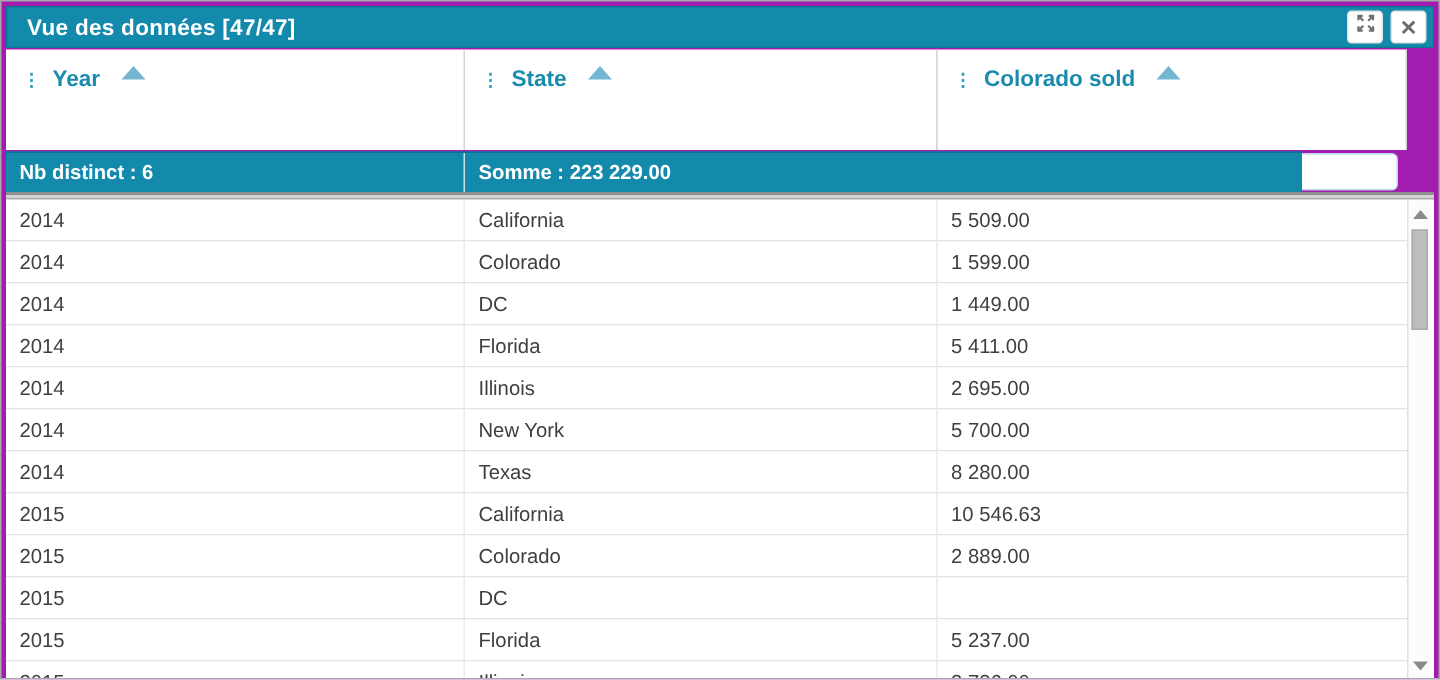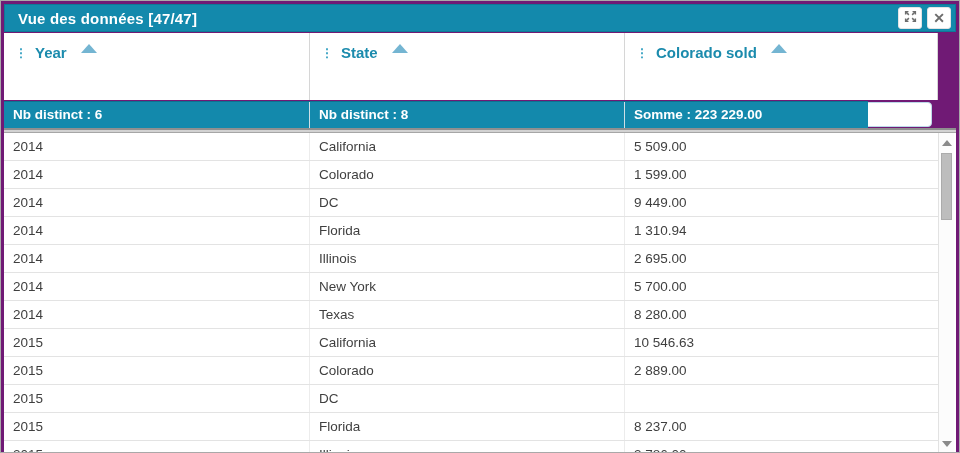--- a/index.html
+++ b/index.html
@@ -6,21 +6,21 @@
   body {
     margin: 0;
     background: #fff;
     font-family: "Liberation Sans", sans-serif;
   }
   .window {
     position: relative;
     width: 960px;
     height: 453px;
     border: 1px solid #a9a9a9;
-    background: #701a75;
+    background: #a21caf;
     overflow: hidden;
     padding-left: 44px;
   }
   
   .titlebar {
     position: absolute;
     left: 3px; top: 3px;
     width: 952px; height: 28px;
     background: #1389ac;
     border: 1px solid #0e7896;
@@ -245,21 +245,20 @@
     <div class="hlabel">
       <span class="dots">⋮</span>
       <span class="col-name">Colorado sold</span>
       <span class="sort-arrow"></span>
     </div>
     <input class="hfilter f3" type="text" placeholder="filtrer Quantity sold" style="">
   </div>
 
   <div class="agg-row">
     <div class="agg-cell agg1">Nb distinct : 6</div>
-    <div class="agg-cell agg2">Nb distinct : 8</div>
     <div class="agg-cell agg3">Somme : 223 229.00</div>
   </div>
 
   <div class="gray-band"></div>
 
   <div class="data-area">
     <div class="rows" id="rows">
   <div class="row">
     <div class="cell c1">2014</div>
     <div class="cell c2">California</div>
@@ -268,27 +267,27 @@
 
   <div class="row">
     <div class="cell c1">2014</div>
     <div class="cell c2">Colorado</div>
     <div class="cell c3">1 599.00</div>
   </div>
 
   <div class="row">
     <div class="cell c1">2014</div>
     <div class="cell c2">DC</div>
-    <div class="cell c3">9 449.00</div>
+    <div class="cell c3">1 449.00</div>
   </div>
 
   <div class="row">
     <div class="cell c1">2014</div>
     <div class="cell c2">Florida</div>
-    <div class="cell c3">1 310.94</div>
+    <div class="cell c3">5 411.00</div>
   </div>
 
   <div class="row">
     <div class="cell c1">2014</div>
     <div class="cell c2">Illinois</div>
     <div class="cell c3">2 695.00</div>
   </div>
 
   <div class="row">
     <div class="cell c1">2014</div>
@@ -315,21 +314,21 @@
   </div>
 
   <div class="row">
     <div class="cell c1">2015</div>
     <div class="cell c2">DC</div>
   </div>
 
   <div class="row">
     <div class="cell c1">2015</div>
     <div class="cell c2">Florida</div>
-    <div class="cell c3">8 237.00</div>
+    <div class="cell c3">5 237.00</div>
   </div>
 
   <div class="row">
     <div class="cell c1">2015</div>
     <div class="cell c2">Illinois</div>
     <div class="cell c3">3 786.00</div>
   </div>
 </div>
 
     <div class="scrollbar">

